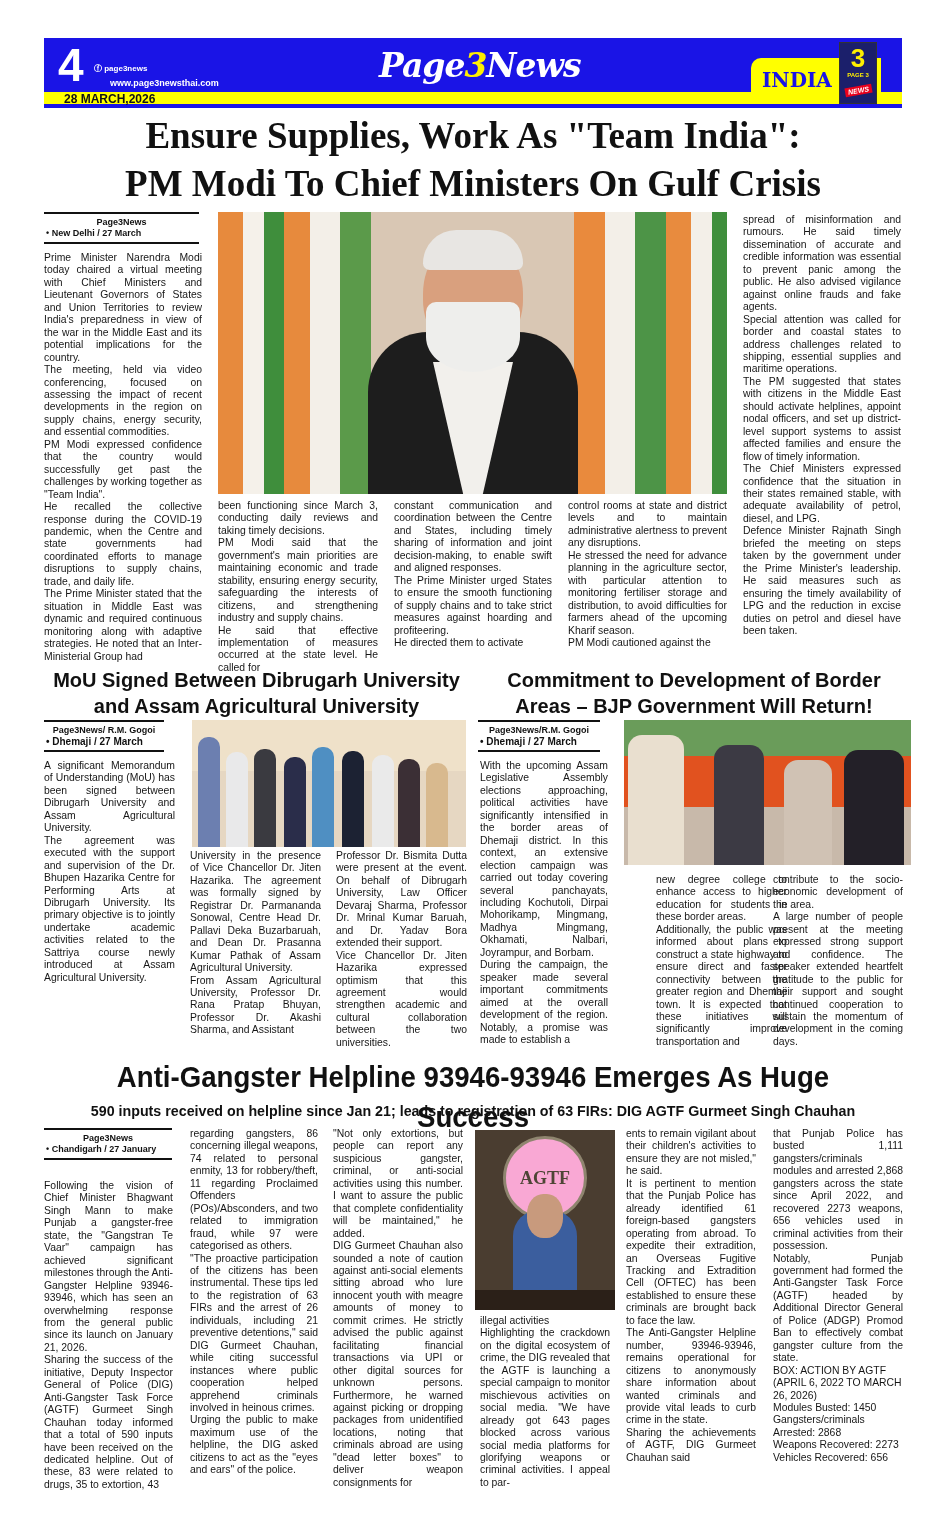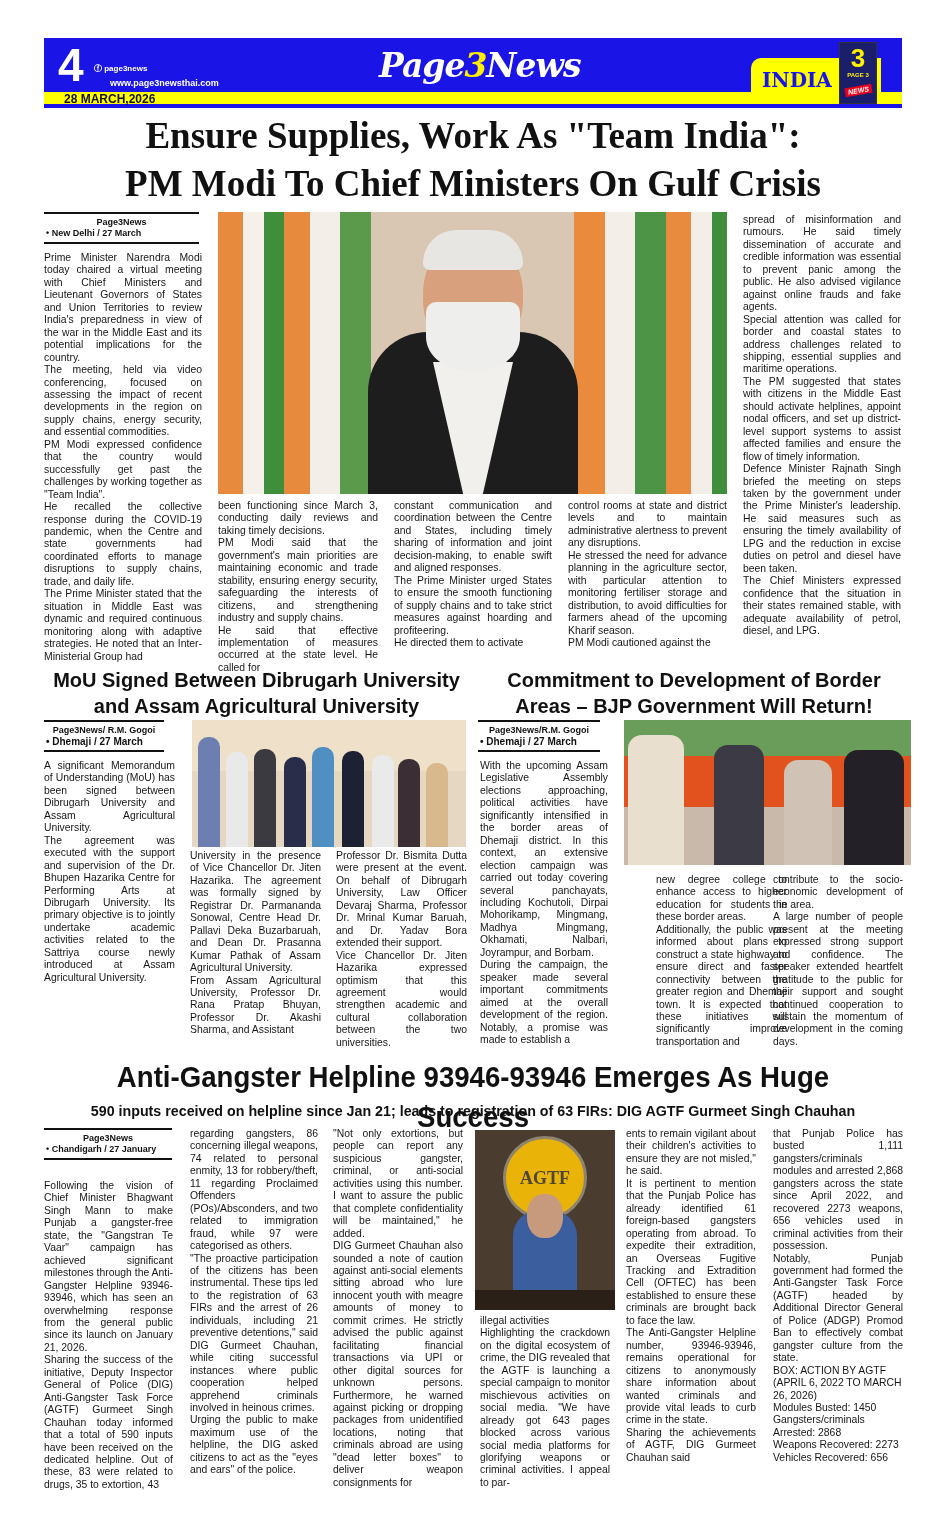--- a/index.html
+++ b/index.html
@@ -46,21 +46,21 @@
   .modi-shirt { position: absolute; left: 215px; top: 150px; width: 80px; height: 140px; background: #f2f0ec; clip-path: polygon(0 0,100% 0,60% 100%,40% 100%); }
   .modi-head { position: absolute; left: 205px; top: 22px; width: 100px; height: 120px; background: #d9a07e; border-radius: 50% 50% 45% 45%; }
   .modi-hair { position: absolute; left: 205px; top: 18px; width: 100px; height: 40px; background: #e8e6e3; border-radius: 50px 50px 10px 10px; }
   .modi-beard { position: absolute; left: 208px; top: 90px; width: 94px; height: 70px; background: #eeeeec; border-radius: 10px 10px 50% 50%; }
 
   .photo-mou { left: 192px; top: 720px; width: 274px; height: 127px; background: linear-gradient(180deg,#efe1c9 0 40%,#e6d7c2 40% 100%); }
   .photo-mou .p { position: absolute; bottom: 0; width: 22px; border-radius: 10px 10px 0 0; }
   .photo-bjp { left: 624px; top: 720px; width: 287px; height: 145px; background: linear-gradient(180deg,#6a9c5a 0 25%,#e1521f 25% 60%,#c8b9aa 60%); }
   .photo-bjp .p { position: absolute; bottom: 0; border-radius: 14px 14px 0 0; }
   .photo-agtf { left: 475px; top: 1130px; width: 140px; height: 180px; background: #4a3d30; }
-  .agtf-seal { position: absolute; left: 28px; top: 6px; width: 84px; height: 84px; border-radius: 50%; background: #eab308; border: 3px solid #8f856f; display: flex; align-items: center; justify-content: center; font: bold 18px/20px "Liberation Serif", serif; color: #4d4535; }
+  .agtf-seal { position: absolute; left: 28px; top: 6px; width: 84px; height: 84px; border-radius: 50%; background: #f9a8d4; border: 3px solid #8f856f; display: flex; align-items: center; justify-content: center; font: bold 18px/20px "Liberation Serif", serif; color: #4d4535; }
   .agtf-man { position: absolute; left: 38px; top: 80px; width: 64px; height: 100px; background: #3b5e9e; border-radius: 26px 26px 0 0; }
   .agtf-face { position: absolute; left: 52px; top: 64px; width: 36px; height: 44px; background: #c89a7d; border-radius: 45%; }
   .agtf-desk { position: absolute; left: 0; top: 160px; width: 140px; height: 20px; background: #2b2018; }
 </style>
 </head>
 <body>
 
 <div class="masthead">
   <div class="mh-yellow"></div>
   <div class="mh-yellow-right"></div>
@@ -111,22 +111,22 @@
 </div>
 <div class="col" style="left:568px;top:500px;width:159px;">
   <p>control rooms at state and district levels and to maintain administrative alertness to prevent any disruptions.</p>
     <p>He stressed the need for advance planning in the agriculture sector, with particular attention to monitoring fertiliser storage and distribution, to avoid difficulties for farmers ahead of the upcoming Kharif season.</p>
     <p>PM Modi cautioned against the</p>
 </div>
 <div class="col" style="left:743px;top:214px;width:158px;">
   <p>spread of misinformation and rumours. He said timely dissemination of accurate and credible information was essential to prevent panic among the public. He also advised vigilance against online frauds and fake agents.</p>
     <p>Special attention was called for border and coastal states to address challenges related to shipping, essential supplies and maritime operations.</p>
     <p>The PM suggested that states with citizens in the Middle East should activate helplines, appoint nodal officers, and set up district-level support systems to assist affected families and ensure the flow of timely information.</p>
+    <p>The Chief Ministers expressed confidence that the situation in their states remained stable, with adequate availability of petrol, diesel, and LPG.</p>
     <p>Defence Minister Rajnath Singh briefed the meeting on steps taken by the government under the Prime Minister's leadership. He said measures such as ensuring the timely availability of LPG and the reduction in excise duties on petrol and diesel have been taken.</p>
-    <p>The Chief Ministers expressed confidence that the situation in their states remained stable, with adequate availability of petrol, diesel, and LPG.</p>
 </div>
 
 <div class="headline hl-sub" style="left:44px;top:667px;width:425px;">
   <div>MoU Signed Between Dibrugarh University</div>
   <div>and Assam Agricultural University</div>
 </div>
 <div class="byline" style="left:44px;top:720px;width:120px;">
   <span class="src">Page3News/ R.M. Gogoi</span>
   <span class="loc" style="font-size:10px;">• Dhemaji / 27 March</span>
 </div>

